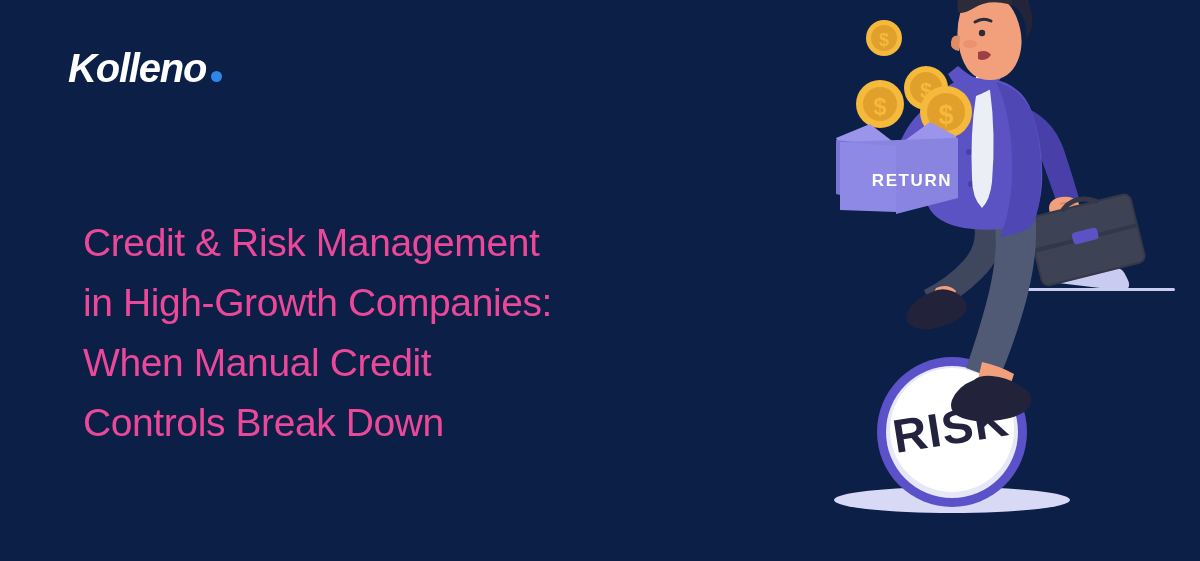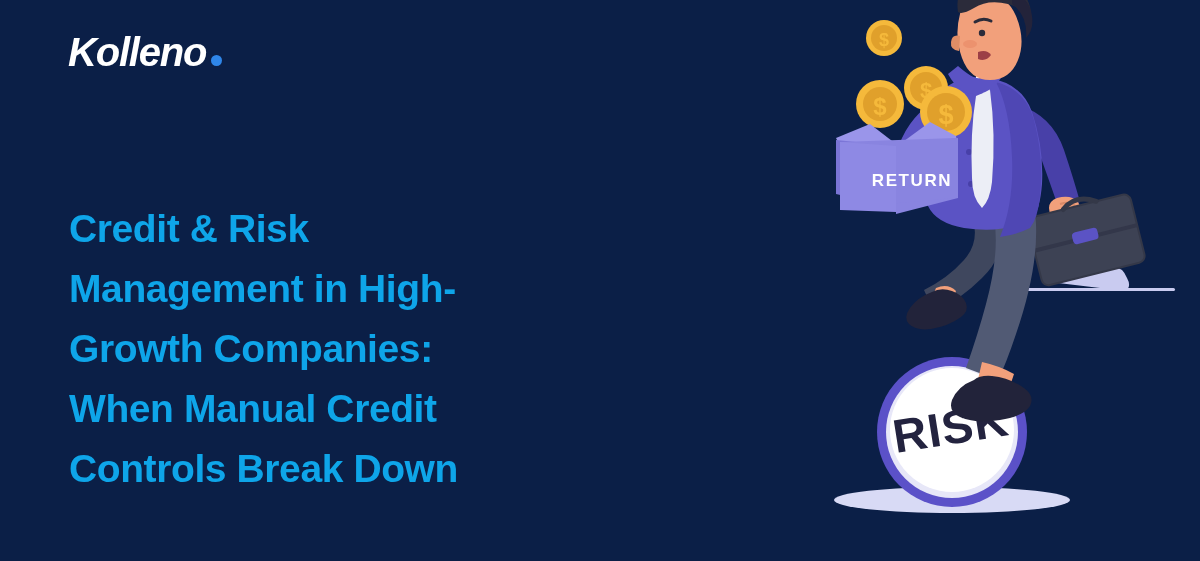--- a/index.html
+++ b/index.html
@@ -13,21 +13,21 @@
     height: 561px;
     background: #0b1f47;
     overflow: hidden;
     font-family: "Liberation Sans", sans-serif;
   }
 
   
   .logo {
     position: absolute;
     left: 68px;
-    top: 32px;
+    top: 48px;
     display: flex;
     align-items: baseline;
     user-select: none;
   }
   .logo-word {
     font-family: "Liberation Sans", sans-serif;
     font-weight: 700;
     font-style: italic;
     font-size: 40px;
     letter-spacing: -1.2px;
@@ -42,24 +42,24 @@
     background: #2f86e9;
     margin-left: 5px;
   }
 
   
   .headline {
     position: absolute;
     left: 68px;
     top: 198px;
     width: 470px;
-    margin: 1px;
-    color: #0ea5e9;
+    margin: 15px;
+    color: #ec4899;
     font-family: "Liberation Sans", sans-serif;
-    font-weight: 700;
+    font-weight: 400;
     font-size: 39px;
     line-height: 60px;
     letter-spacing: -0.4px;
   }
 
   
   .illustration {
     position: absolute;
     right: 0;
     top: 0;

